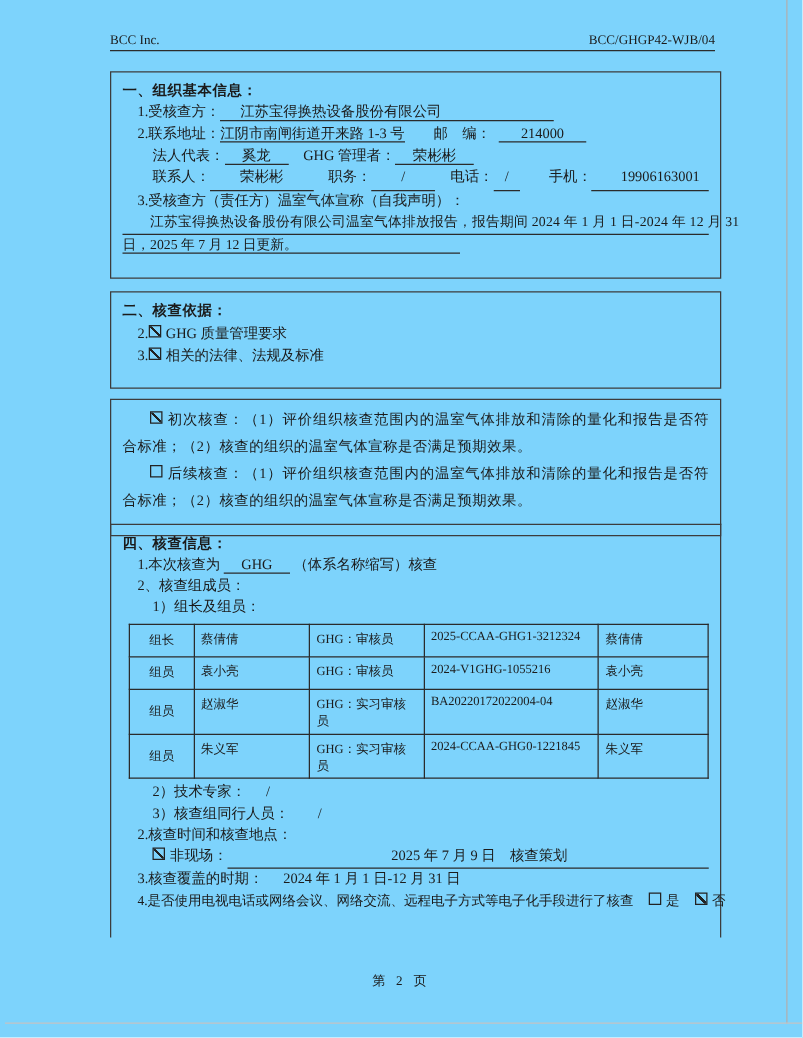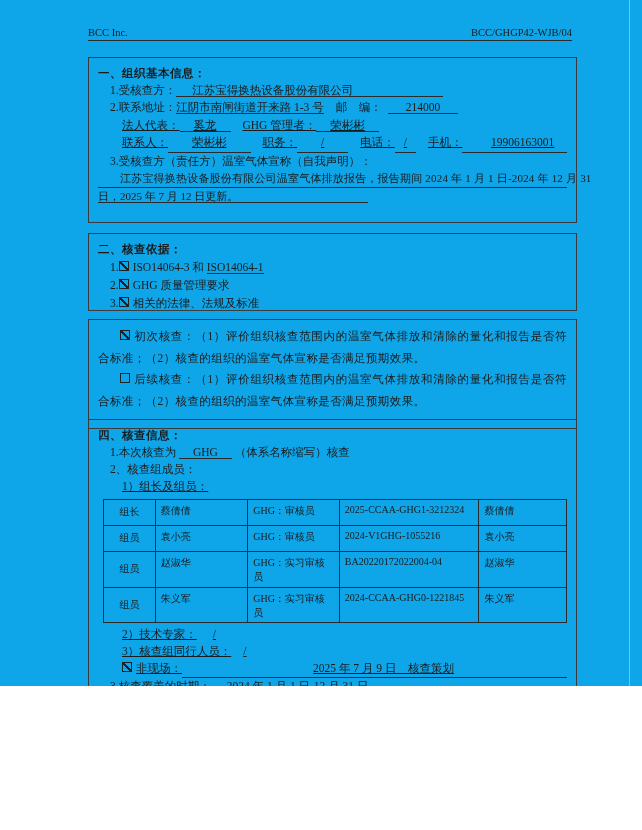--- a/index.html
+++ b/index.html
@@ -1,54 +1,54 @@
 <!DOCTYPE html>
 <html><head>
 <meta charset="utf-8">
 <style>
   html,body{margin:0;padding:0;background:#fff;}
-  .page{position:relative;width:642px;height:686px;background:#0ea5e9;overflow:hidden;
+  .page{position:relative;width:642px;height:830px;background:#7dd3fc;overflow:hidden;
         color:#1b1b1b;font-family:"Liberation Serif","DejaVu Serif",serif;font-size:11.5px;}
   .edge-r{position:absolute;left:629px;top:0;width:1px;height:819px;background:#b0b0b0;}
   .edge-b{position:absolute;left:4px;top:818px;width:638px;height:1px;background:#c4c4c4;}
 
   .hdr{position:absolute;left:88px;top:27px;width:484px;display:flex;justify-content:space-between;
        align-items:flex-end;border-bottom:1.4px solid #2c2c2c;padding-bottom:2px;font-size:10.5px;}
 
   .box{position:absolute;left:88px;width:489px;box-sizing:border-box;border:1.2px solid #3c3c3c;
        padding:6px 9px 0 9px;}
   #box1{top:57px;height:166px;}
   #box2{top:233px;height:78px;}
   #box3{top:319px;height:110px;}
   #box4{top:419px;height:331px;border-bottom:none;}
 
   .sec-title{font-weight:bold;line-height:18px;letter-spacing:0.5px;}
   .ln{line-height:17.4px;white-space:nowrap;}
   #box2 .ln{line-height:18px;}
   #box4 .ln{line-height:17.2px;}
   .ind1{padding-left:12px;}
-  .ind2{padding-left:24px;text-decoration:underline;}
+  .ind2{padding-left:24px;}
   .fx{display:flex;align-items:baseline;text-align:center;}
 
   .u{border-bottom:1px solid #2b2b2b;}
   .fill{flex:1;}
   .pad-auditee{padding:0 90px 0 16px;}
   .pad-zip{padding:0 18px;margin-left:6px;}
   .pad-med{padding:0 14px;}
   .pad-slash{padding:0 24px;}
   .pad-tel{padding:0 9px;}
   .pad-mob{padding-left:16px;}
   .pad-email{padding:0 26px;}
   .http-blank{display:inline-block;width:92px;border-bottom:1px solid #2b2b2b;}
   .claim1{border-bottom:1px solid #2b2b2b;text-indent:22px;font-size:11px;letter-spacing:0.2px;}
   .claim2{padding-right:130px;font-size:11px;}
   .pad-ghg{padding:0 14px;}
   .pad-onsite{padding:0 14px 0 18px;}
   .pad-offsite{padding-left:18px;}
-  .gap8{margin-left:12px;}
+  .gap8{margin-left:23px;}
   .gap12{margin-left:12px;}
   .gap16{margin-left:16px;}
   .small{font-size:10.8px;letter-spacing:0;font-family:Liberation Serif, serif;}
 
   .cb{display:inline-block;width:8px;height:8px;border:1px solid #222;margin-right:4px;
       position:relative;top:0px;flex:none;}
   .cb.checked{background:linear-gradient(to top right,transparent 42%,#222 42%,#222 58%,transparent 58%);}
 
   .para{line-height:21.5px;margin:0;text-align:justify;text-indent:22px;letter-spacing:0.4px;white-space:normal;}
 
@@ -95,23 +95,20 @@
       <span>3.受核查方（责任方）温室气体宣称（自我声明）：</span>
     </div>
     <div class="ln claim1">江苏宝得换热设备股份有限公司温室气体排放报告，报告期间 2024 年 1 月 1 日-2024 年 12 月 31</div>
     <div class="ln">
       <span class="u claim2">日，2025 年 7 月 12 日更新。</span>
     </div>
   </div>
 
   <div class="box" id="box2">
     <div class="sec-title">二、核查依据：</div>
-    <div class="ln ind1">
-      <span>1.</span><span class="cb checked"></span><span>ISO14064-3 和</span> <span class="u">ISO14064-1</span>
-    </div>
     <div class="ln ind1">
       <span>2.</span><span class="cb checked"></span><span>GHG 质量管理要求</span>
     </div>
     <div class="ln ind1">
       <span>3.</span><span class="cb checked"></span><span>相关的法律、法规及标准</span>
     </div>
   </div>
 
   <div class="box" id="box3">
     <p class="para">
@@ -169,20 +166,21 @@
       </tr>
     </tbody>
       </table>
 
     <div class="ln ind2">
       <span>2）技术专家：</span><span class="gap16">/</span>
     </div>
     <div class="ln ind2">
       <span>3）核查组同行人员：</span><span class="gap8">/</span>
     </div>
+    <div class="ln ind1">2.核查时间和核查地点：</div>
     <div class="ln ind2 fx">
       <span class="cb checked"></span>
         <span>非现场：</span>
         <span class="u fill pad-offsite">2025 年 7 月 9 日　核查策划</span>
     </div>
     <div class="ln ind1">
       <span>3.核查覆盖的时期：</span><span class="gap16">2024 年 1 月 1 日-12 月 31 日</span>
     </div>
     <div class="ln ind1 small">
       <span>4.是否使用电视电话或网络会议、网络交流、远程电子方式等电子化手段进行了核查</span><span class="cb gap12"></span><span>是</span><span class="cb gap12 checked"></span><span>否</span>

